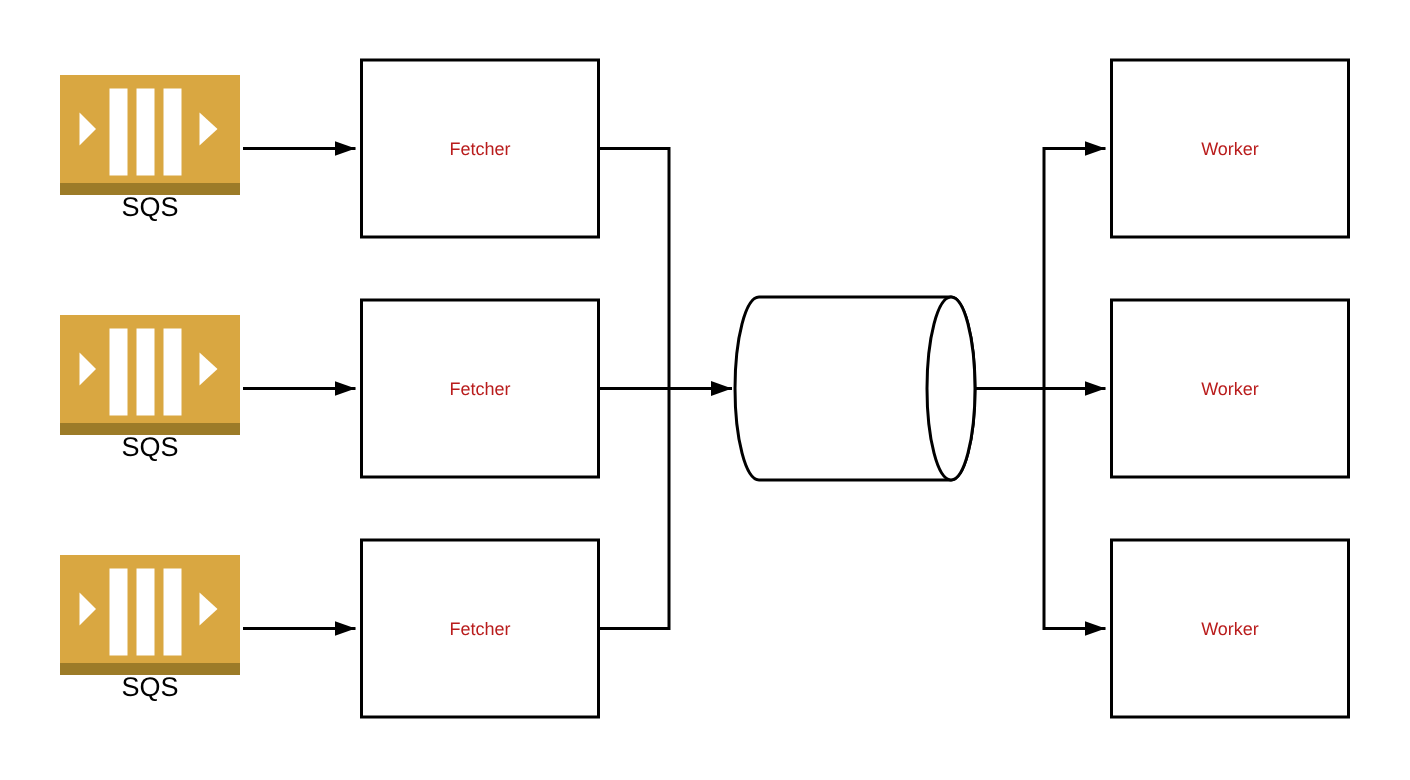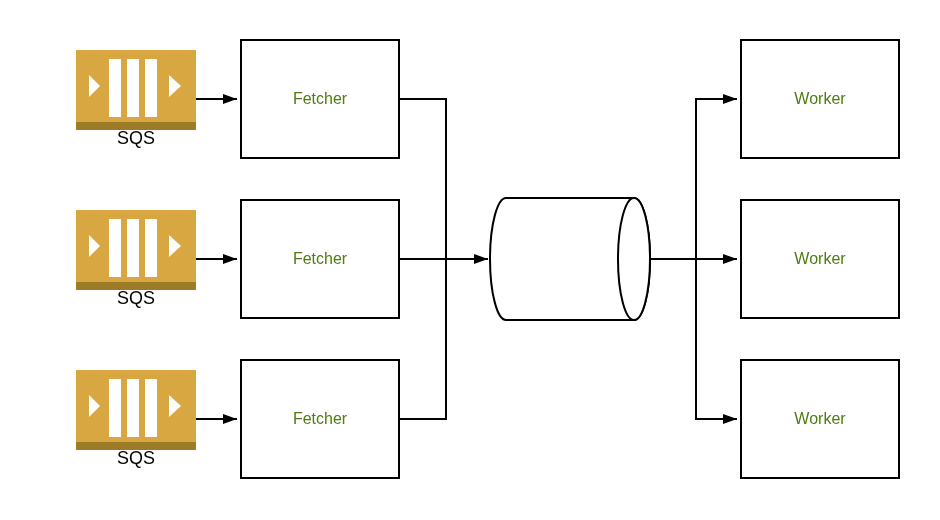--- a/index.html
+++ b/index.html
@@ -27,28 +27,27 @@
     width: 160px;
     height: 120px;
     box-sizing: border-box;
     background: #ffffff;
     border: 2px solid #000000;
     display: flex;
     align-items: center;
     justify-content: center;
   }
   .node-label {
-    font-size: 16px;
-    color: #4d7c0f;
+    font-size: 12px;
+    color: #b91c1c;
     white-space: nowrap;
   }
   .sqs-node {
     position: absolute;
     width: 116px;
-    margin-left: 36px;
   }
   .sqs-node svg {
     display: block;
   }
   .sqs-caption {
     width: 120px;
     text-align: center;
     font-size: 18px;
     line-height: 18px;
     color: #000000;

